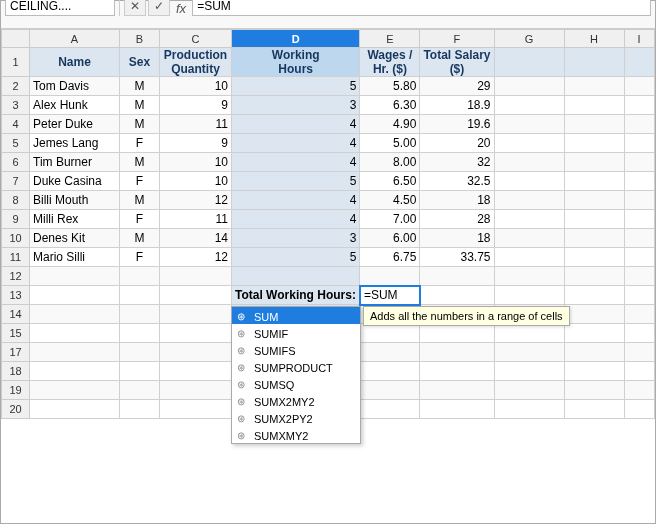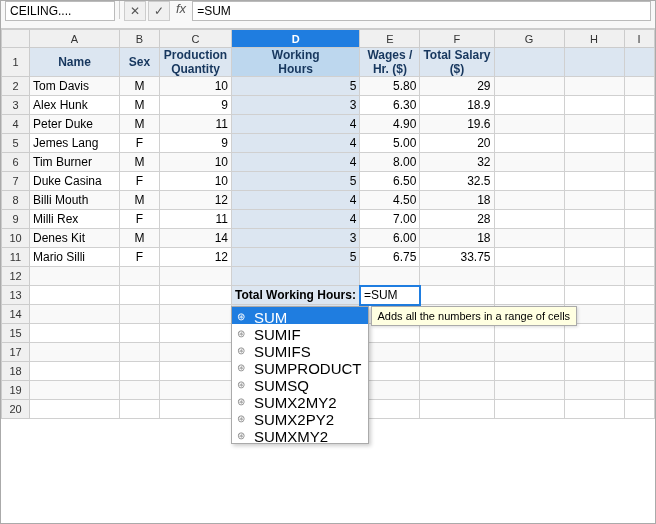--- a/index.html
+++ b/index.html
@@ -1,21 +1,21 @@
 <!DOCTYPE html>
 <html><head>
   <meta charset="utf-8">
   <style>
     * { box-sizing: border-box; margin: 0; padding: 0; }
     body { font-family: 'Segoe UI', Arial, sans-serif; font-size: 12px; background: #f0f0f0; }
 
     .app-container { width: 656px; height: 524px; background: #fff; display: flex; flex-direction: column; border: 1px solid #aaa; }
 
     
-    .formula-bar { display: flex; align-items: flex-start; background: #f8f8f8; border-bottom: 1px solid #ccc; height: 28px; padding: 0 4px; gap: 2px; }
+    .formula-bar { display: flex; align-items: flex-end; background: #f8f8f8; border-bottom: 1px solid #ccc; height: 28px; padding: 12px 4px; gap: 2px; }
     .name-box { width: 110px; border: 1px solid #bbb; padding: 2px 4px; font-size: 12px; background: white; }
     .formula-bar-divider { width: 1px; height: 18px; background: #ccc; margin: 0 2px; }
     .formula-btn { width: 22px; height: 20px; background: #f0f0f0; border: 1px solid #ccc; cursor: pointer; display: flex; align-items: center; justify-content: center; font-size: 12px; color: #555; }
     .fx-label { font-style: italic; color: #555; font-size: 13px; margin: 0 4px; }
     .formula-input { flex: 1; border: 1px solid #bbb; padding: 2px 4px; font-size: 12px; background: white; }
 
     
     .spreadsheet { flex: 1; overflow: hidden; position: relative; }
     table { border-collapse: collapse; table-layout: fixed; }
     .row-header, .col-header { background: #f0f0f0; border: 1px solid #ccc; text-align: center; color: #333; font-weight: normal; user-select: none; }
@@ -25,21 +25,21 @@
     td.header-row { background: #dce6f1; font-weight: bold; text-align: center; color: #17375e; }
     td.text-right { text-align: right; }
     td.text-center { text-align: center; }
     tr:nth-child(even) td:not(.row-header):not(.col-header) { background: #f9f9f9; }
     tr:nth-child(even) td.header-row { background: #dce6f1; }
     .col-d-header { background: #1f7de0; color: white; font-weight: bold; }
 
     
     .autocomplete-container { position: absolute; left: 230px; top: 277px; z-index: 100; display: flex; align-items: flex-start; }
     .autocomplete-list { background: white; border: 1px solid #aaa; box-shadow: 2px 2px 4px rgba(0,0,0,0.2); min-width: 130px; }
-    .autocomplete-item { padding: 2px 6px 2px 22px; cursor: pointer; font-size: 15px; position: relative; height: 17px; line-height: 17px; }
+    .autocomplete-item { padding: 2px 6px 2px 22px; cursor: pointer; font-size: 11px; position: relative; height: 17px; line-height: 17px; }
     .autocomplete-item.selected { background: #1f7de0; color: white; }
     .autocomplete-item::before { content: '⊛'; position: absolute; left: 5px; font-size: 10px; color: #888; top: 1px; }
     .autocomplete-item.selected::before { color: white; }
     .autocomplete-tooltip { background: #ffffe1; border: 1px solid #aaa; padding: 3px 6px; font-size: 11px; margin-left: 2px; white-space: nowrap; box-shadow: 1px 1px 3px rgba(0,0,0,0.15); max-width: 220px; align-self: flex-start; margin-top: 0; }
 
     .col-a { width: 90px; }
     .col-b { width: 40px; }
     .col-c { width: 72px; }
     .col-d { width: 60px; }
     .col-e { width: 60px; }

